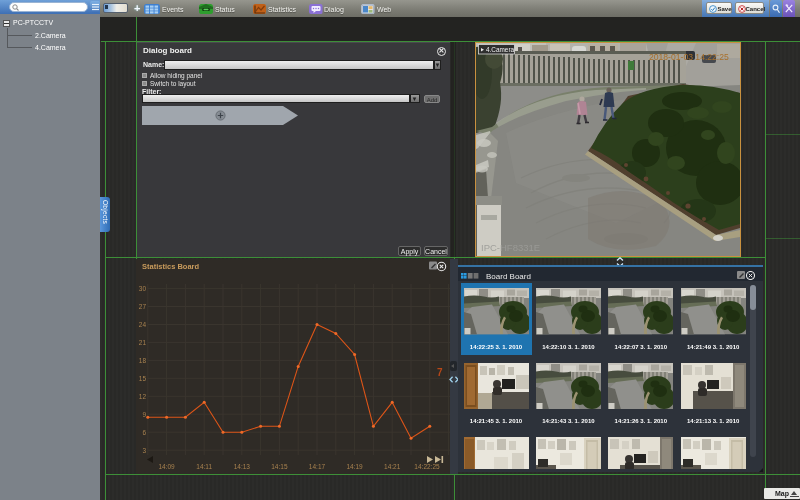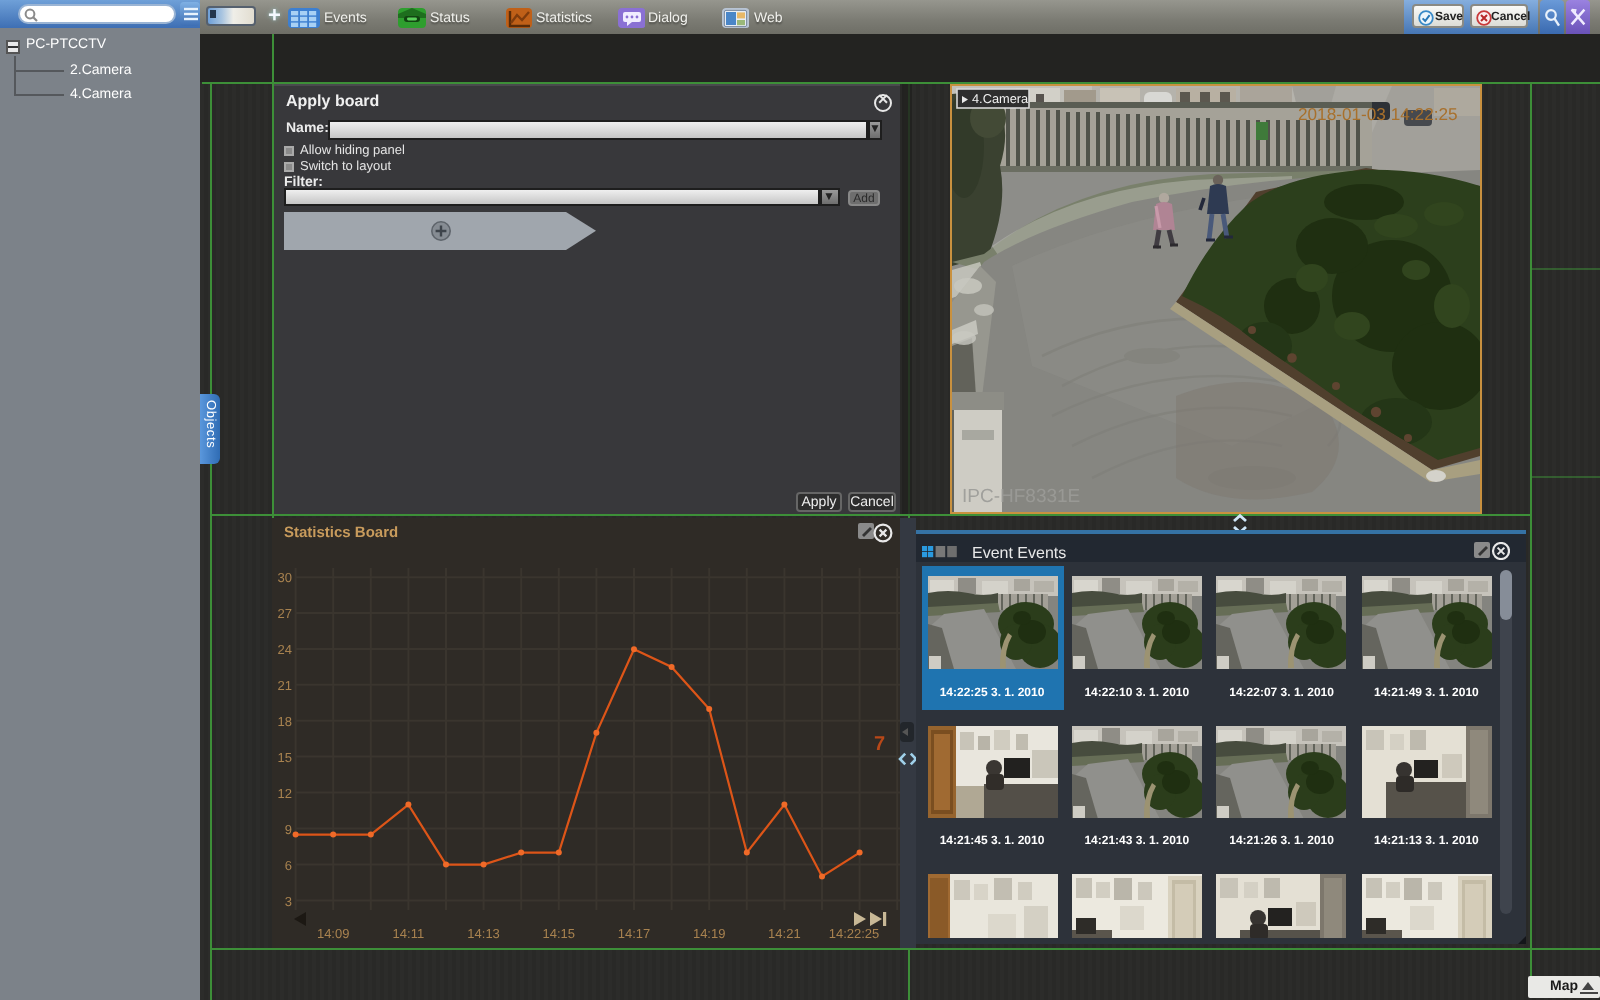--- a/index.html
+++ b/index.html
@@ -181,21 +181,21 @@
     </svg>
   <svg class="abs" style="left:91.5px; top:3px;" width="7" height="8" viewBox="0 0 7 8">
       <g stroke="#e8f2fc" stroke-width="1.2">
         <path d="M0 1.5 h7"></path>
         <path d="M0 4 h7"></path>
         <path d="M0 6.5 h7"></path>
       </g>
     </svg>
 
   <div id="dlg" class="abs">
-    <div class="title">Apply board</div>
+    <div class="title">Dialog board</div>
     <div class="closebtn" style="left:300px; top:4px;">✕</div>
     <div class="fieldlab" style="left:6px; top:17.5px;">Name:</div>
     <div class="combo" style="left:26.5px; top:17px; width:270px; height:9.5px;"></div>
     <div class="comboarr" style="left:296.5px; top:17px; width:7.5px; height:9.5px;">▼</div>
     <div class="cbox" style="left:4.5px; top:29.5px;"></div>
     <div class="cbtxt" style="left:13px; top:29px;">Allow hiding panel</div>
     <div class="cbox" style="left:4.5px; top:37.5px;"></div>
     <div class="cbtxt" style="left:13px; top:37px;">Switch to layout</div>
     <div class="fieldlab" style="left:5px; top:44.5px;">Filter:</div>
     <div class="combo" style="left:4.5px; top:51px; width:268px; height:9px;"></div>
@@ -575,21 +575,21 @@
     <svg class="abs" style="left:3px; top:5.5px;" width="17.5" height="6" viewBox="0 0 17.5 6">
       <g fill="#2a9ae0">
           <rect width="2.6" height="2.6"></rect>
           <rect x="3" width="2.6" height="2.6"></rect>
           <rect y="3" width="2.6" height="2.6"></rect>
           <rect x="3" y="3" width="2.6" height="2.6"></rect>
         </g>
       <rect x="6.8" width="4.8" height="5.6" fill="#787878"></rect>
         <rect x="12.6" width="4.8" height="5.6" fill="#6e6e6e"></rect>
     </svg>
-    <div class="title">Event Events</div>
+    <div class="title">Board Board</div>
     <svg class="abs" style="left:279px; top:3.5px;" width="18" height="9" viewBox="0 0 18 9">
       <rect x="0" y="0" width="8" height="8" rx="1" fill="#8a8a8a"></rect>
         <path d="M2 6 L6 2 L7 3 L3 7 Z" fill="#333"></path>
       <circle cx="13.5" cy="4.5" r="4" fill="none" stroke="#e8e8e8" stroke-width="1.1"></circle>
         <path d="M11.8 2.8 L15.2 6.2 M15.2 2.8 L11.8 6.2" stroke="#e8e8e8" stroke-width="1"></path>
     </svg>
 
     <div class="ecell sel" style="left:2.5px; top:15.5px;">
         <svg class="ethumb">
           <use href="#tout"></use>

